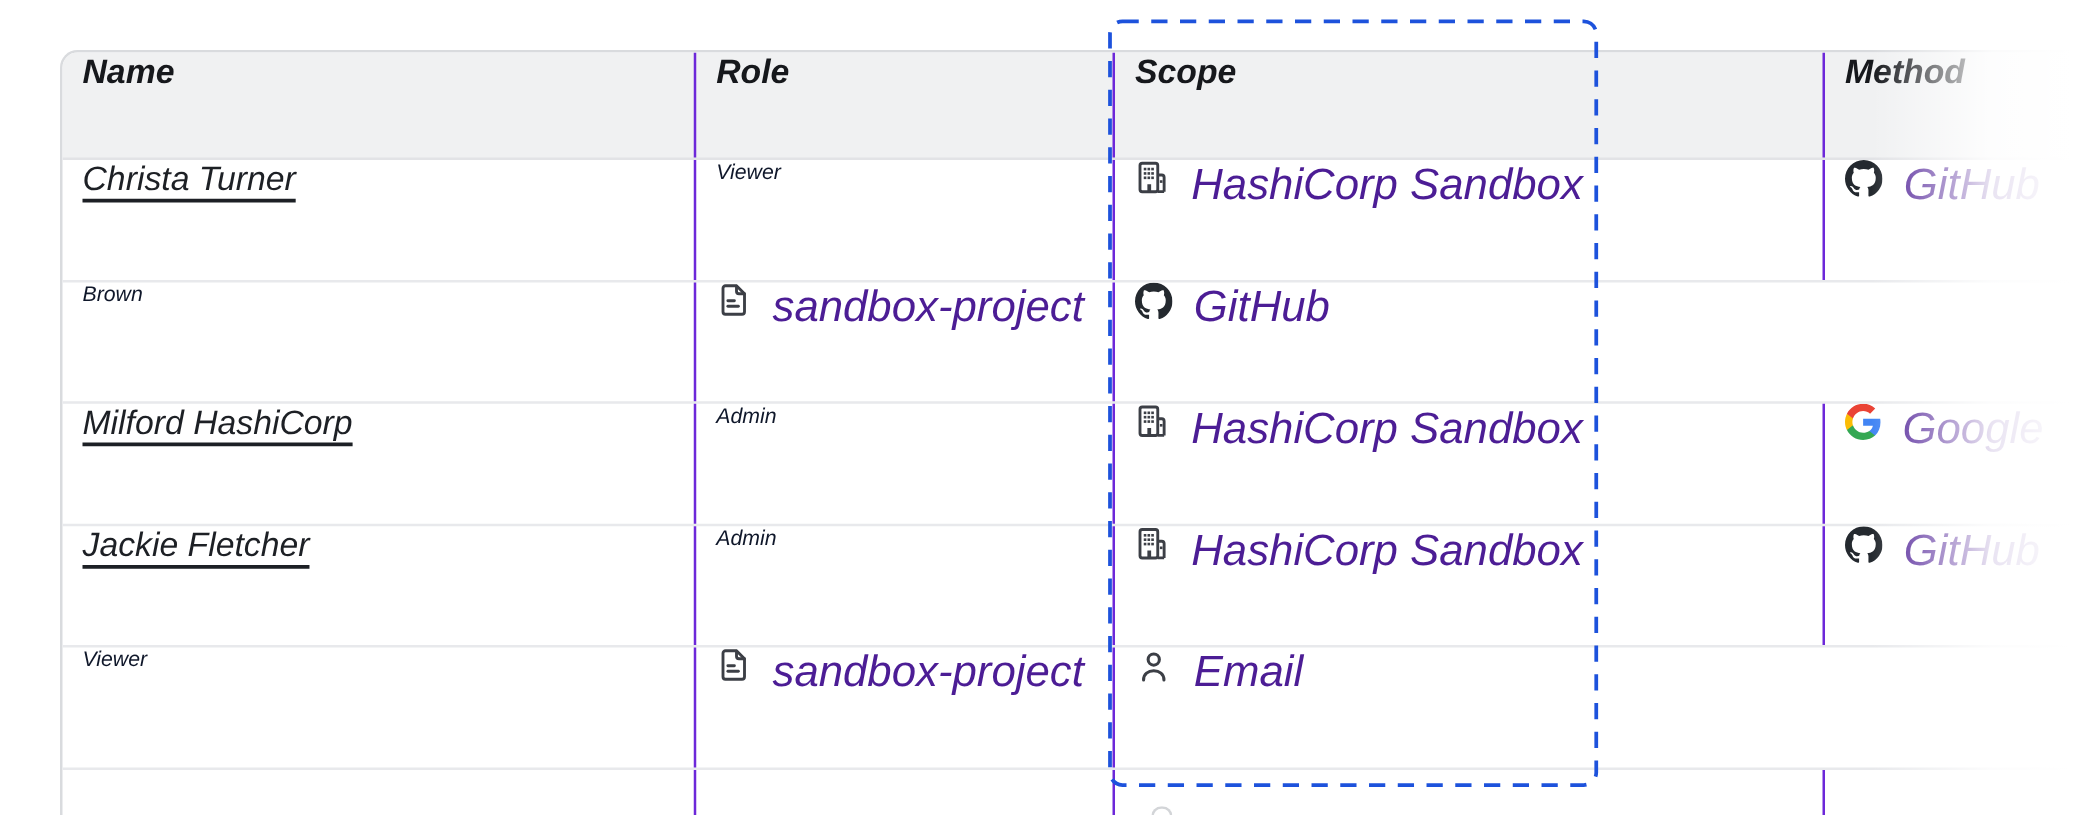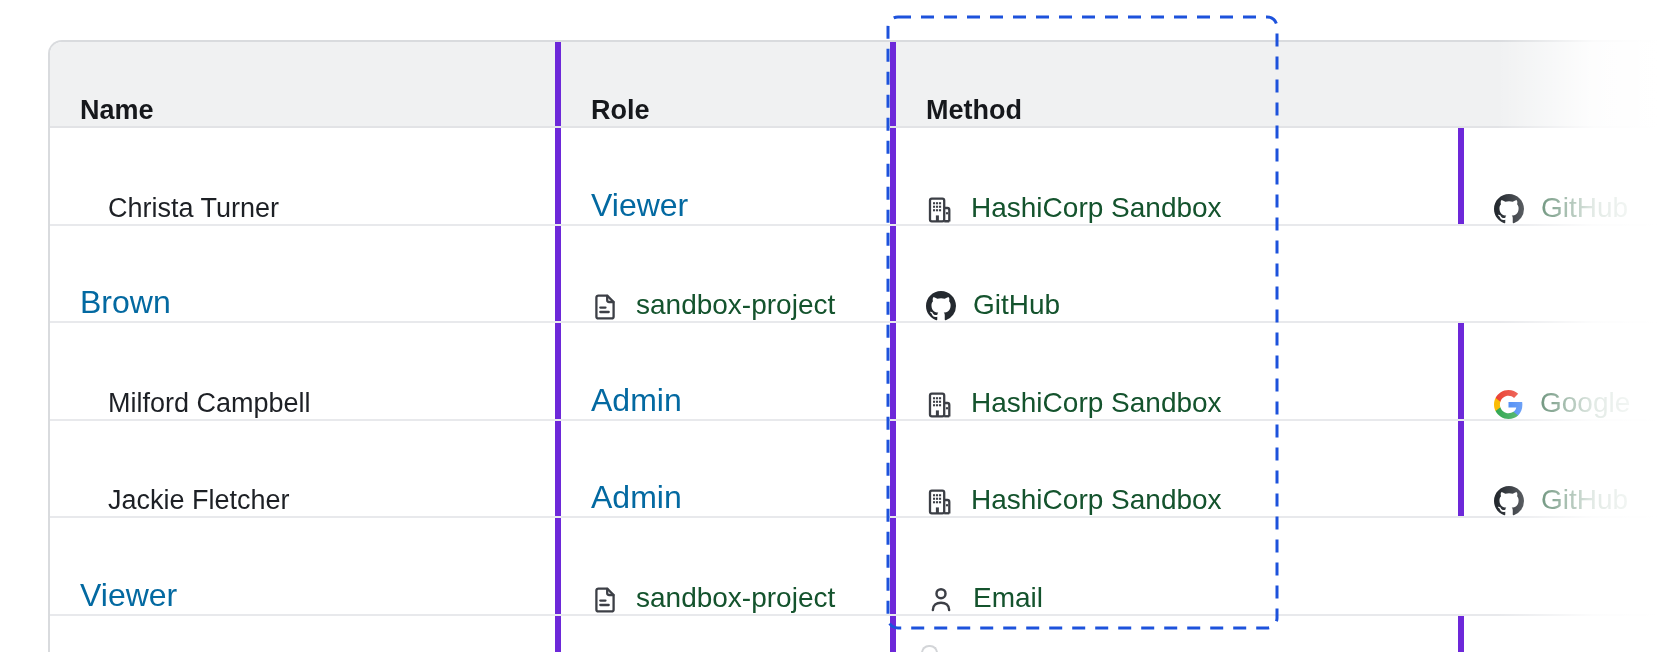--- a/index.html
+++ b/index.html
@@ -24,60 +24,60 @@
     border:2px solid #d9dbde;
     border-right:none;
     border-bottom:none;
     border-top-left-radius:14px;
     overflow:hidden;
   }
   .tr {
     display:grid;
     grid-template-columns:505px 335px 568px 1fr;
   }
-  .tr > * { border-left:6px solid #6d28d9; }
+  .tr > * { border-left:2px solid #6d28d9; }
   .tr > *:first-child { border-left:none; }
   .thead {
     height:86px;
     background:#f0f1f2;
     border-bottom:2px solid #e2e3e6;
   }
   .tbody-row {
     height:97.6px;
     border-bottom:2px solid #e8e9ec;
   }
   .tr-partial {
     height:60px;
     border-bottom:none;
   }
   .th, .td {
     display:flex;
-    align-items:flex-end;
-    padding-left:30px;
+    align-items:flex-start;
+    padding-left:16px;
     gap:17px;
     overflow:hidden;
     white-space:nowrap;
+    font-style:italic;
   }
   .th span {
     font-size:27px;
     font-weight:700;
     color:#16181c;
   }
   .name-link {
     font-size:27px;
     font-weight:500;
     color:#1d2025;
     text-decoration:underline;
     text-decoration-thickness:2.5px;
     text-underline-offset:7px;
     cursor:pointer;
-    margin-left:28px;
-  }
-  .role-text { font-size:32px; color:#0369a1; }
-  .cell-label { font-size:28px; color:#14532d; }
+  }
+  .role-text { font-size:17px; color:#0f172a; }
+  .cell-label { font-size:35px; color:#4c1d95; }
   .icon { display:inline-flex; align-items:center; justify-content:center; color:#3c3f46; flex:none; }
   
   .highlight-svg {
     position:absolute; left:0; top:0;
     width:1672px; height:652px;
     pointer-events:none;
     z-index:4;
   }
   
   .edge-fade {
@@ -147,20 +147,23 @@
   <div class="members-table">
 
     <div class="tr thead">
       <div class="th">
           <span>Name</span>
         </div>
       <div class="th">
           <span>Role</span>
         </div>
       <div class="th">
+          <span>Scope</span>
+        </div>
+      <div class="th">
           <span>Method</span>
         </div>
     </div>
 
     <div class="tr tbody-row">
       <div class="td">
           <a class="name-link">Christa Turner</a>
         </div>
       <div class="td">
           <span class="role-text">Viewer</span>
@@ -200,21 +203,21 @@
             <svg width="30" height="30" viewBox="0 0 16 16" fill="#24292f">
               <use href="#github-path"></use>
             </svg>
           </span>
         <span class="cell-label">GitHub</span>
       </div>
     </div>
 
     <div class="tr tbody-row">
       <div class="td">
-          <a class="name-link">Milford Campbell</a>
+          <a class="name-link">Milford HashiCorp</a>
         </div>
       <div class="td">
           <span class="role-text">Admin</span>
         </div>
       <div class="td">
         <span class="icon">
             <svg width="28" height="28" viewBox="0 0 28 28">
               <use href="#org-icon"></use>
             </svg>
           </span>

